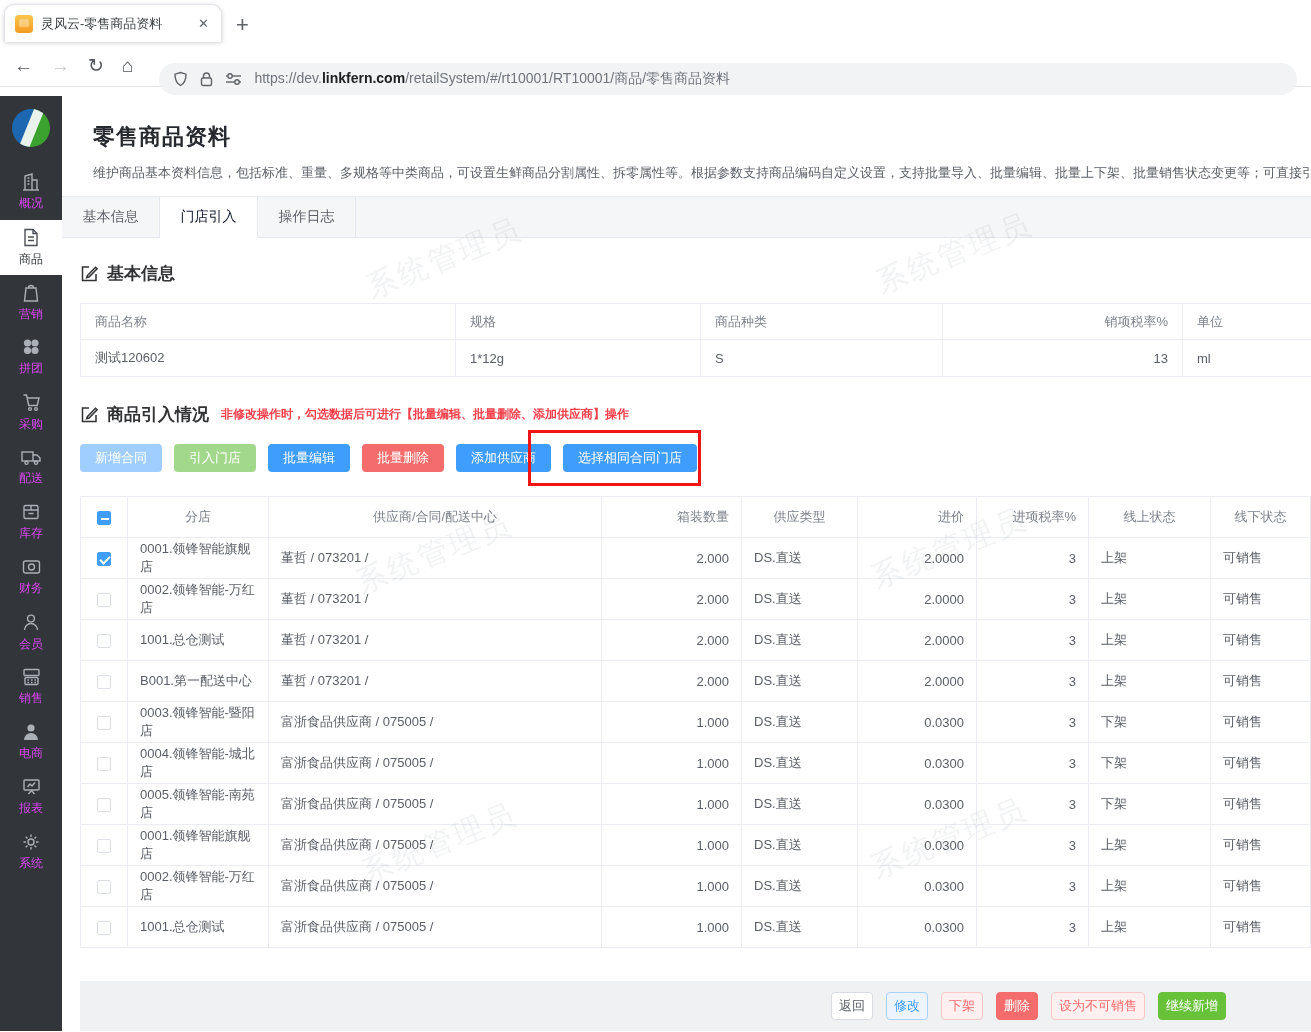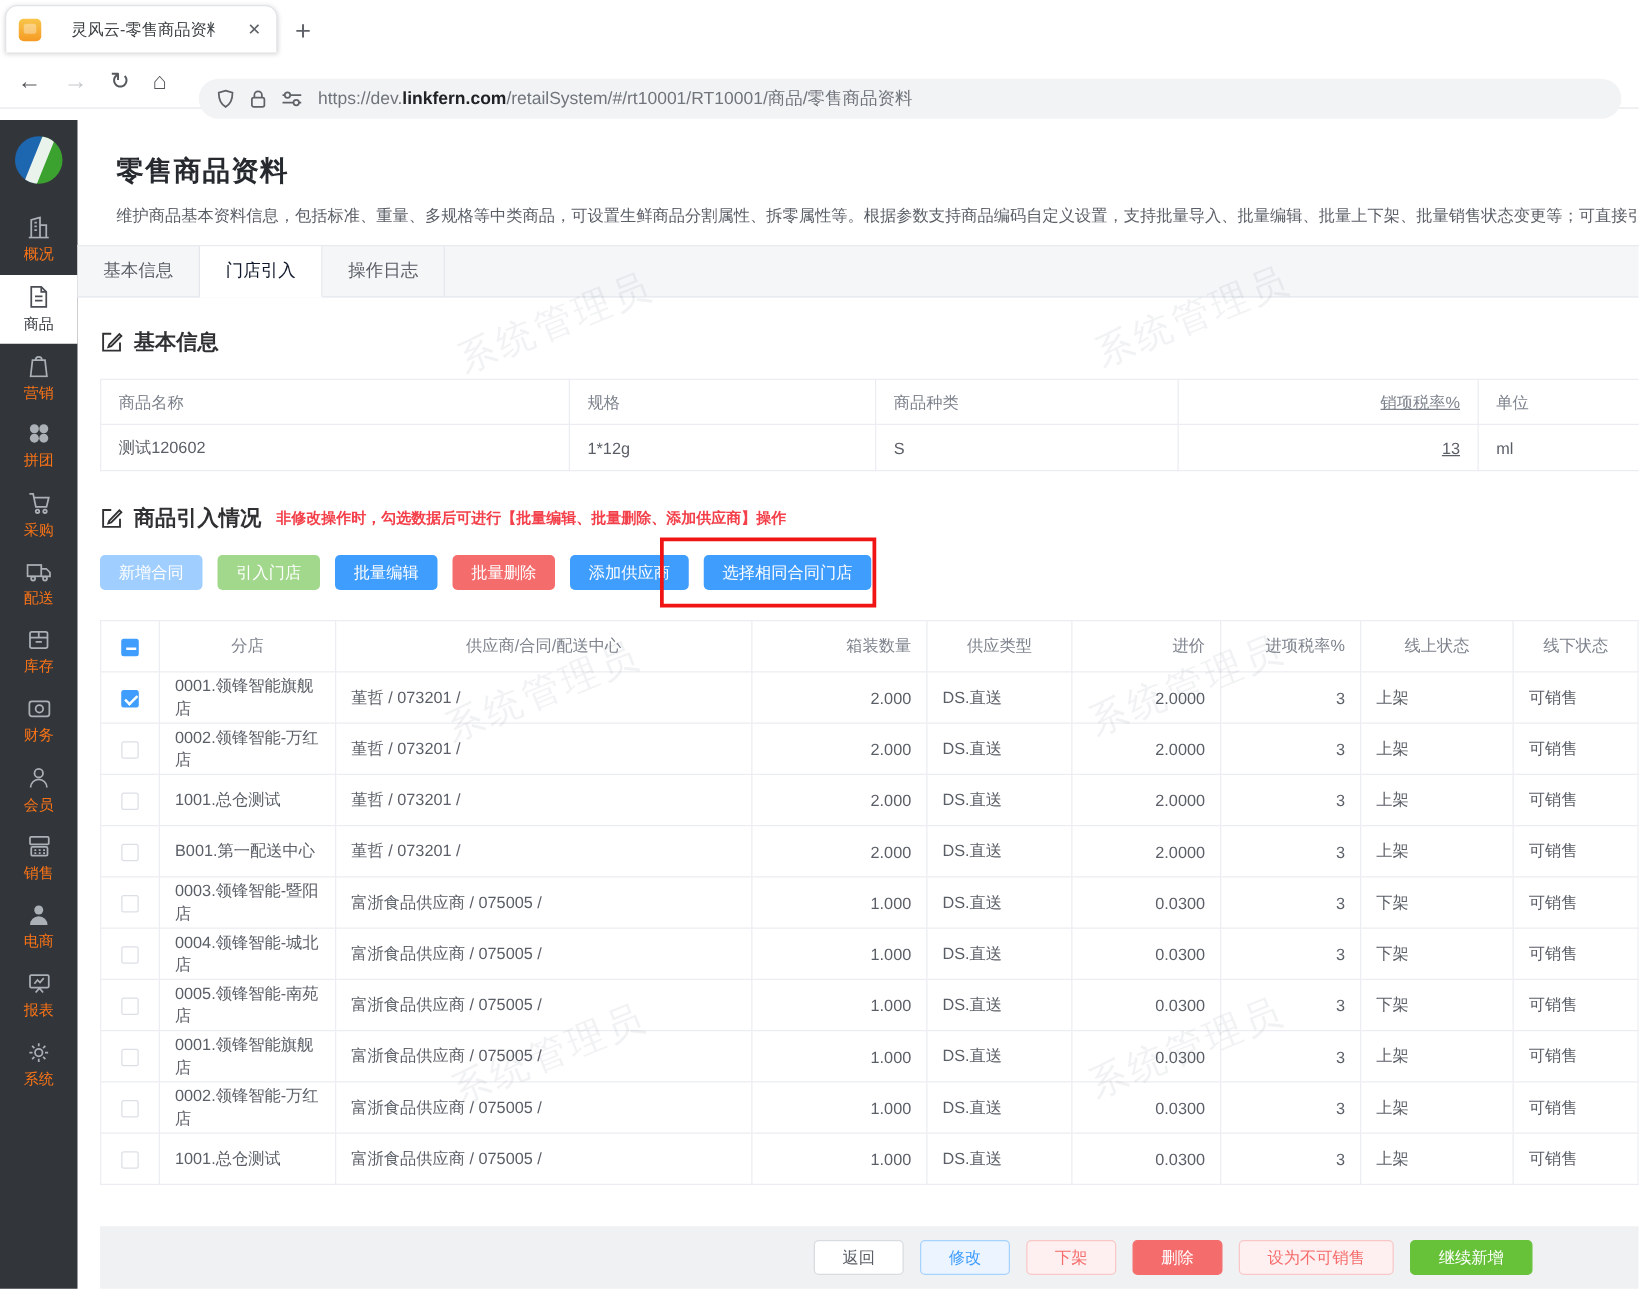--- a/index.html
+++ b/index.html
@@ -1,41 +1,41 @@
 <!DOCTYPE html>
 <html><head>
 <meta charset="utf-8">
 <style>
   * { margin:0; padding:0; box-sizing:border-box; }
   body { font-family:"Liberation Sans","DejaVu Sans",sans-serif; background:#fff; width:1311px; height:1032px; overflow:hidden; }
   .screen { position:relative; width:1311px; height:1032px; background:#fff; }
 
   
   .tabbar { height:44px; background:#fff; display:flex; align-items:flex-end; padding-left:4px; }
-  .btab { width:218px; height:38px; background:#fff; border:1px solid #e1e4e8; border-bottom:none; border-radius:10px 10px 0 0; box-shadow:0 1px 4px rgba(0,0,0,.18); display:flex; align-items:center; gap:24px; padding:0 10px; margin-bottom:2px; }
+  .btab { width:218px; height:38px; background:#fff; border:1px solid #e1e4e8; border-bottom:none; border-radius:10px 10px 0 0; box-shadow:0 1px 4px rgba(0,0,0,.18); display:flex; align-items:center; gap:8px; padding:0 10px; margin-bottom:2px; }
   .favicon { width:18px; height:18px; border-radius:4px; background:linear-gradient(180deg,#f8c64b,#f59a23); flex:none; position:relative; }
   .favicon:after { content:""; position:absolute; left:4px; top:4px; right:4px; bottom:6px; border-radius:2px; background:rgba(255,255,255,.35); }
   .btab .ttl { font-size:13px; color:#3c4043; white-space:nowrap; overflow:hidden; flex:1; }
   .btab .cls { color:#5f6368; font-size:13px; padding:0 2px; cursor:pointer; }
   .newtab { font-size:22px; color:#5f6368; margin:0 0 8px 14px; line-height:1; cursor:pointer; }
   .toolbar { height:43px; border-bottom:1px solid #e0e3e7; display:flex; align-items:center; padding:0 14px; gap:18px; }
   .navic { font-size:19px; color:#55585c; line-height:1; cursor:pointer; }
   .navic.dis { color:#c6c9cd; }
   .urlbar { flex:1; height:32px; margin-left:8px; background:#f2f3f5; border-radius:16px; display:flex; align-items:center; padding:0 14px; gap:12px;margin-top:28px; }
   .urlbar svg { flex:none; }
   .urltext { font-size:14px; color:#70757c; white-space:nowrap; overflow:hidden; }
   .urltext b { color:#202124; font-weight:bold; }
 
   
   .app { display:flex; height:944px; padding-top:9px; background:#fff; }
   .sidebar { width:62px; background:#32363b; display:flex; flex-direction:column; align-items:center; flex:none; }
   .logo { width:38px; height:38px; border-radius:50%; margin:13px 0 18px; background:linear-gradient(100deg,#1d66b0 46%,#3ca22f 54%); position:relative; overflow:hidden; }
   .logo:after { content:""; position:absolute; left:14px; top:-4px; width:10px; height:50px; background:#e9f3ec; transform:rotate(22deg); border-radius:5px; }
   .snav { width:100%; display:flex; flex-direction:column; }
-  .sitem { width:100%; height:55px; display:flex; flex-direction:column; align-items:center; justify-content:center; gap:4px; color:#f97316; font-size:12px; cursor:pointer; }
+  .sitem { width:100%; height:55px; display:flex; flex-direction:column; align-items:center; justify-content:center; gap:4px; color:#d946ef; font-size:12px; cursor:pointer; }
   .sitem svg { stroke:#abb0b6; }
   .sitem.active { background:#fff; color:#33373d; }
   .sitem.active svg { stroke:#4a4e54; }
 
   .main { flex:1; display:flex; flex-direction:column; min-width:0; position:relative; }
   .page-head { padding:26px 0 14px 31px; }
   .page-title { font-size:22px; font-weight:bold; color:#26292e; letter-spacing:1px; }
   .page-desc { margin-top:12px; font-size:13px; color:#5a5e66; white-space:nowrap; overflow:hidden; }
 
   .tabstrip { display:flex; background:#f5f6f8; border-top:1px solid #e8eaed; border-bottom:1px solid #e4e7ed; height:42px; }
@@ -45,21 +45,21 @@
   .content { padding:24px 0 0 18px; flex:1; }
   .sec-head { display:flex; align-items:center; gap:8px; font-size:17px; font-weight:bold; color:#303133; margin-bottom:18px; }
   .sec-head svg { flex:none; }
   .rednote { font-size:12px; font-weight:bold; color:#f3404a; margin-left:4px; }
 
   table { border-collapse:collapse; table-layout:fixed; }
   .info-table { width:1235px; margin-bottom:26px; }
   .info-table th, .info-table td { border:1px solid #ebedf2; font-weight:normal; text-align:left; padding:0 14px; font-size:13px; }
   .info-table th { height:36px; color:#7d828c; }
   .info-table td { height:37px; color:#5a5e66; }
-  .info-table .num { text-align:right;text-decoration:underline; }
+  .info-table .num { text-align:right; }
 
   .btnrow { display:flex; gap:12px; margin:4px 0 24px; position:relative; }
   .abtn { height:28px; padding:0 15px; border:none; border-radius:4px; font-size:13px; color:#fff; cursor:pointer; font-family:inherit; }
   .abtn.b-disabled { background:#a0cfff; }
   .abtn.b-green { background:#a2d88c; }
   .abtn.b-blue { background:#3f9dfd; }
   .abtn.b-red { background:#f56c6c; }
   .annot-box { position:absolute; border:3px solid #f01414; left:448px; top:-14px; width:173px; height:56px; pointer-events:none; }
 
   .data-table { width:1231px; }
@@ -68,21 +68,21 @@
   .data-table td { color:#5a5e66; text-align:left; }
   .data-table .num { text-align:right; }
   .data-table .cbc { text-align:center; padding:0; }
 
   .cb { display:inline-block; width:14px; height:14px; border-radius:2px; border:1px solid #dcdfe6; background:#fff; position:relative; vertical-align:middle; cursor:pointer; }
   .cb.checked, .cb.indet { background:#3f9dfd; border-color:#3f9dfd; }
   .cb.checked:after { content:""; position:absolute; left:4px; top:1px; width:4px; height:8px; border:solid #fff; border-width:0 2px 2px 0; transform:rotate(45deg); }
   .cb.indet:after { content:""; position:absolute; left:3px; top:6px; width:8px; height:2px; background:#fff; }
 
   .footerbar { height:50px; background:#f0f1f3; margin-left:18px; display:flex; align-items:center; justify-content:flex-end; gap:13px; padding-right:85px; }
-  .fbtn { height:28px; padding:0 22px; border-radius:4px; font-size:13px; cursor:pointer; font-family:inherit; border:1px solid transparent; }
+  .fbtn { height:28px; padding:0 7px; border-radius:4px; font-size:13px; cursor:pointer; font-family:inherit; border:1px solid transparent; }
   .f-plain { background:#fff; border-color:#d8dbe0; color:#5a5e66; }
   .f-blue { background:#ecf5ff; border-color:#a6d2ff; color:#3f9dfd; }
   .f-redplain { background:#fef0f0; border-color:#f9c7c7; color:#f56c6c; }
   .f-redsolid { background:#f56c6c; border-color:#f56c6c; color:#fff; }
   .f-greensolid { background:#67c23a; border-color:#67c23a; color:#fff; }
 
   .wm-layer { position:absolute; left:62px; top:88px; right:0; bottom:0; pointer-events:none; overflow:hidden; z-index:5; }
   .wm { position:absolute; font-size:30px; color:rgba(60,70,90,.07); transform:rotate(-22deg); letter-spacing:3px; white-space:nowrap; }
 </style>
 </head>

